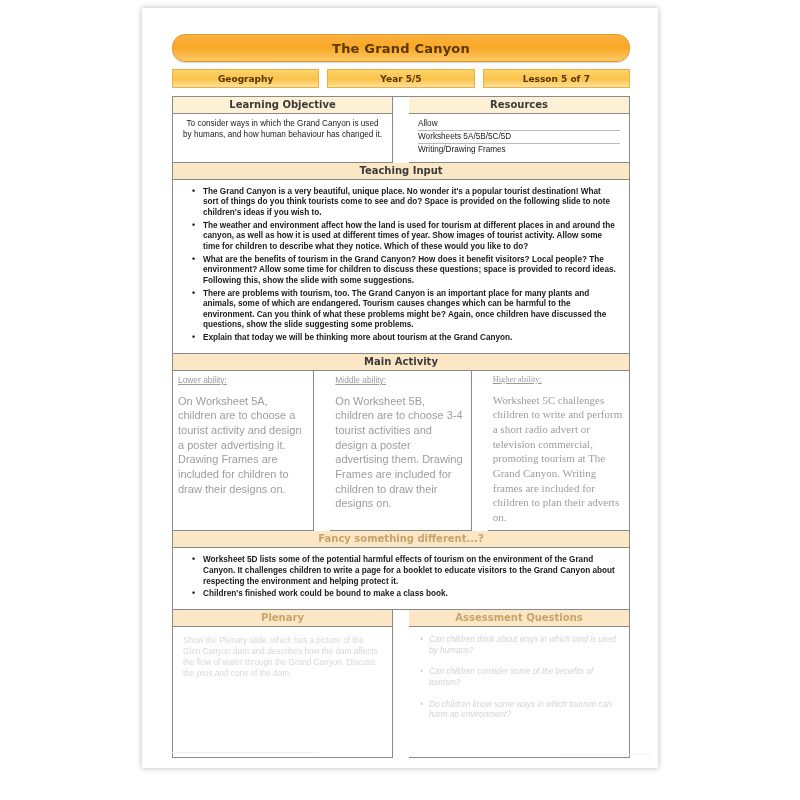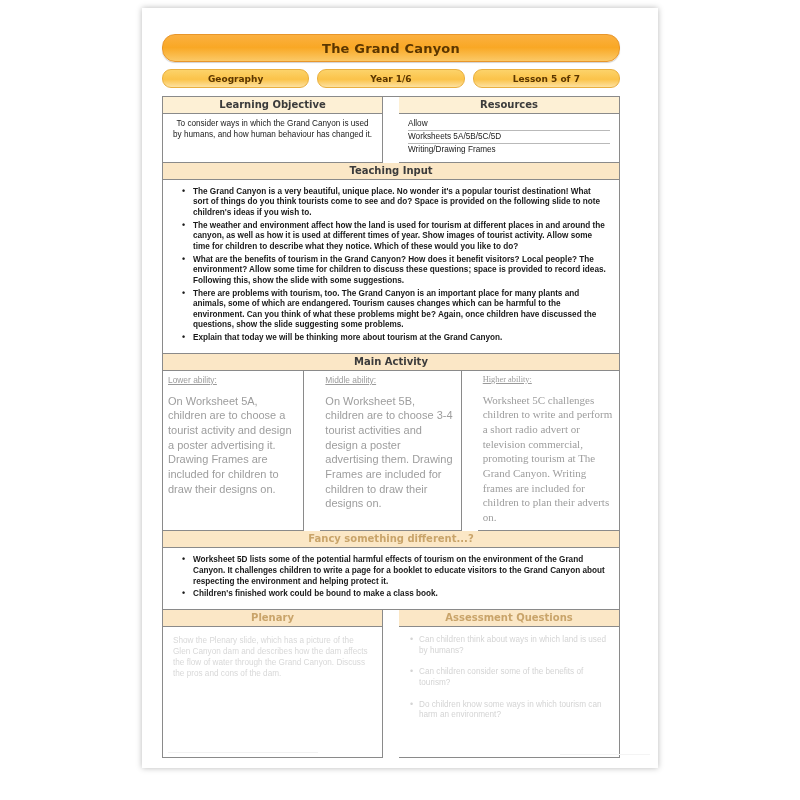--- a/index.html
+++ b/index.html
@@ -26,21 +26,21 @@
     left: 150px;
     top: 14px;
     width: 500px;
     height: 748px;
     background: #ffffff;
     overflow: hidden;
   }
 
   .content {
     position: absolute;
-    left: 12px;
+    left: 22px;
     top: 20px;
     width: 458px;
   }
 
   
   .title-banner {
     height: 26px;
     border-radius: 13px;
     background: linear-gradient(to bottom, #fbb040 0%, #f9a825 48%, #fbc967 100%);
     border: 1px solid #e8962a;
@@ -59,21 +59,21 @@
 
   
   .pills {
     margin-top: 7px;
     display: flex;
     gap: 8px;
   }
   .pill {
     flex: 1;
     height: 17px;
-    border-radius: 9px;
+    border-radius: 0;
     background: linear-gradient(to bottom, #fcd36a 0%, #fbc34a 55%, #fde1a0 100%);
     border: 1px solid #eab040;
     display: flex;
     align-items: center;
     justify-content: center;
   }
   .pill .t {
     font-family: "DejaVu Sans", sans-serif;
     font-weight: bold;
     font-size: 9px;
@@ -185,20 +185,21 @@
     line-height: 1.35;
     color: #d8d8d8;
     padding: 6px 6px 8px 6px;
   }
   .plenary-body.half-pad { min-height: 112px; }
 
   ul.ghost {
     margin: 6px 0 6px 0;
     padding-left: 16px;
     list-style: none;
+    font-style: italic;
   }
   ul.ghost li {
     position: relative;
     font-size: 8.2px;
     line-height: 1.3;
     color: #d4d4d4;
     margin-bottom: 11px;
   }
   ul.ghost li:before {
     content: "\2022";
@@ -236,21 +237,21 @@
 
     <div class="title-banner">
       <span class="t">The Grand Canyon</span>
     </div>
 
     <div class="pills">
       <div class="pill">
         <span class="t">Geography</span>
       </div>
       <div class="pill">
-        <span class="t">Year 1/6</span>
+        <span class="t">Year 5/5</span>
       </div>
       <div class="pill">
         <span class="t">Lesson 5 of 7</span>
       </div>
     </div>
 
     <div class="tbl">
 
       <div class="row">
         <div class="cell half first hdr">Learning Objective</div>

